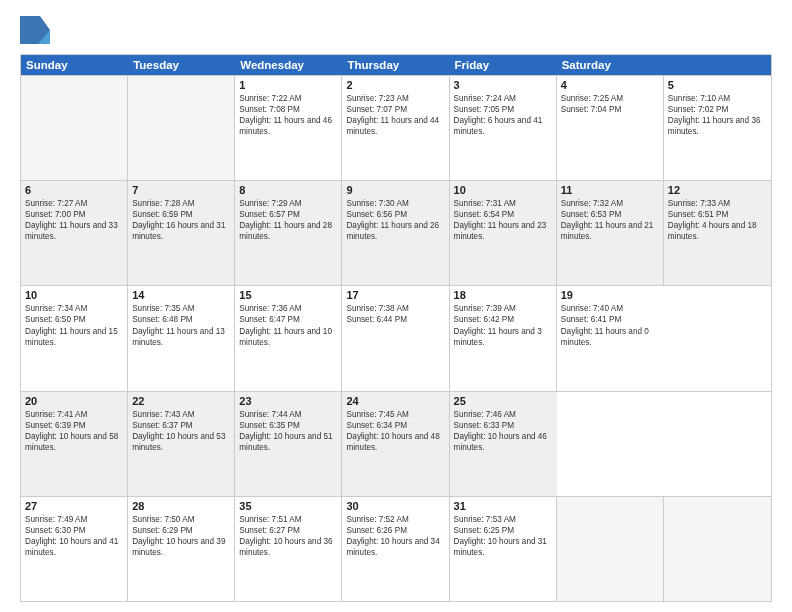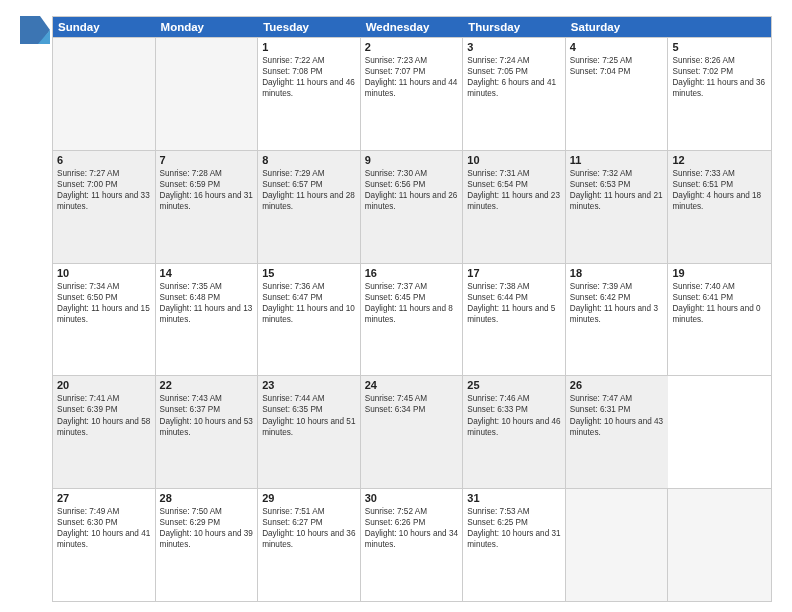--- a/index.html
+++ b/index.html
@@ -8,21 +8,21 @@
       background: #fff;
       width: 792px;
       height: 612px;
       overflow: hidden;
     }
     .page {
       width: 792px;
       height: 612px;
       padding: 16px 20px 10px 20px;
       display: flex;
-      flex-direction: row;
+      flex-direction: column;
     }
     .header {
       display: flex;
       justify-content: space-between;
       align-items: flex-start;
       margin-bottom: 10px;
     }
     .logo {
       display: flex;
       align-items: center;
@@ -136,24 +136,24 @@
     </div>
     <div class="title-block">
       <div class="month-title"></div>
       <div class="location"></div>
     </div>
   </div>
 
   <div class="calendar">
     <div class="cal-header">
     <div class="cal-header-cell">Sunday</div>
-        <div class="cal-header-cell">Monday</div>
         <div class="cal-header-cell">Tuesday</div>
         <div class="cal-header-cell">Wednesday</div>
         <div class="cal-header-cell">Thursday</div>
+        <div class="cal-header-cell">Friday</div>
         <div class="cal-header-cell">Saturday</div>
       </div>
     <div class="cal-body">
     <div class="cal-row">
           <div class="cal-cell empty"></div>
           <div class="cal-cell empty"></div>
           <div class="cal-cell">
             <div class="day-num">1</div>
             <div class="cell-line">Sunrise: 7:22 AM</div>
             <div class="cell-line">Sunset: 7:08 PM</div>
@@ -171,21 +171,21 @@
             <div class="cell-line">Sunset: 7:05 PM</div>
             <div class="cell-line">Daylight: 6 hours and 41 minutes.</div>
           </div>
           <div class="cal-cell">
             <div class="day-num">4</div>
             <div class="cell-line">Sunrise: 7:25 AM</div>
             <div class="cell-line">Sunset: 7:04 PM</div>
           </div>
           <div class="cal-cell">
             <div class="day-num">5</div>
-            <div class="cell-line">Sunrise: 8:26 AM</div>
+            <div class="cell-line">Sunrise: 7:10 AM</div>
             <div class="cell-line">Sunset: 7:02 PM</div>
             <div class="cell-line">Daylight: 11 hours and 36 minutes.</div>
           </div>
         </div>
         <div class="cal-row">
           <div class="cal-cell shaded">
             <div class="day-num">6</div>
             <div class="cell-line">Sunrise: 7:27 AM</div>
             <div class="cell-line">Sunset: 7:00 PM</div>
             <div class="cell-line">Daylight: 11 hours and 33 minutes.</div>
@@ -240,30 +240,23 @@
             <div class="cell-line">Sunset: 6:48 PM</div>
             <div class="cell-line">Daylight: 11 hours and 13 minutes.</div>
           </div>
           <div class="cal-cell">
             <div class="day-num">15</div>
             <div class="cell-line">Sunrise: 7:36 AM</div>
             <div class="cell-line">Sunset: 6:47 PM</div>
             <div class="cell-line">Daylight: 11 hours and 10 minutes.</div>
           </div>
           <div class="cal-cell">
-            <div class="day-num">16</div>
-            <div class="cell-line">Sunrise: 7:37 AM</div>
-            <div class="cell-line">Sunset: 6:45 PM</div>
-            <div class="cell-line">Daylight: 11 hours and 8 minutes.</div>
-          </div>
-          <div class="cal-cell">
             <div class="day-num">17</div>
             <div class="cell-line">Sunrise: 7:38 AM</div>
             <div class="cell-line">Sunset: 6:44 PM</div>
-            <div class="cell-line">Daylight: 11 hours and 5 minutes.</div>
           </div>
           <div class="cal-cell">
             <div class="day-num">18</div>
             <div class="cell-line">Sunrise: 7:39 AM</div>
             <div class="cell-line">Sunset: 6:42 PM</div>
             <div class="cell-line">Daylight: 11 hours and 3 minutes.</div>
           </div>
           <div class="cal-cell">
             <div class="day-num">19</div>
             <div class="cell-line">Sunrise: 7:40 AM</div>
@@ -287,49 +280,44 @@
           <div class="cal-cell shaded">
             <div class="day-num">23</div>
             <div class="cell-line">Sunrise: 7:44 AM</div>
             <div class="cell-line">Sunset: 6:35 PM</div>
             <div class="cell-line">Daylight: 10 hours and 51 minutes.</div>
           </div>
           <div class="cal-cell shaded">
             <div class="day-num">24</div>
             <div class="cell-line">Sunrise: 7:45 AM</div>
             <div class="cell-line">Sunset: 6:34 PM</div>
+            <div class="cell-line">Daylight: 10 hours and 48 minutes.</div>
           </div>
           <div class="cal-cell shaded">
             <div class="day-num">25</div>
             <div class="cell-line">Sunrise: 7:46 AM</div>
             <div class="cell-line">Sunset: 6:33 PM</div>
             <div class="cell-line">Daylight: 10 hours and 46 minutes.</div>
           </div>
-          <div class="cal-cell shaded">
-            <div class="day-num">26</div>
-            <div class="cell-line">Sunrise: 7:47 AM</div>
-            <div class="cell-line">Sunset: 6:31 PM</div>
-            <div class="cell-line">Daylight: 10 hours and 43 minutes.</div>
-          </div>
         </div>
         <div class="cal-row">
           <div class="cal-cell">
             <div class="day-num">27</div>
             <div class="cell-line">Sunrise: 7:49 AM</div>
             <div class="cell-line">Sunset: 6:30 PM</div>
             <div class="cell-line">Daylight: 10 hours and 41 minutes.</div>
           </div>
           <div class="cal-cell">
             <div class="day-num">28</div>
             <div class="cell-line">Sunrise: 7:50 AM</div>
             <div class="cell-line">Sunset: 6:29 PM</div>
             <div class="cell-line">Daylight: 10 hours and 39 minutes.</div>
           </div>
           <div class="cal-cell">
-            <div class="day-num">29</div>
+            <div class="day-num">35</div>
             <div class="cell-line">Sunrise: 7:51 AM</div>
             <div class="cell-line">Sunset: 6:27 PM</div>
             <div class="cell-line">Daylight: 10 hours and 36 minutes.</div>
           </div>
           <div class="cal-cell">
             <div class="day-num">30</div>
             <div class="cell-line">Sunrise: 7:52 AM</div>
             <div class="cell-line">Sunset: 6:26 PM</div>
             <div class="cell-line">Daylight: 10 hours and 34 minutes.</div>
           </div>

